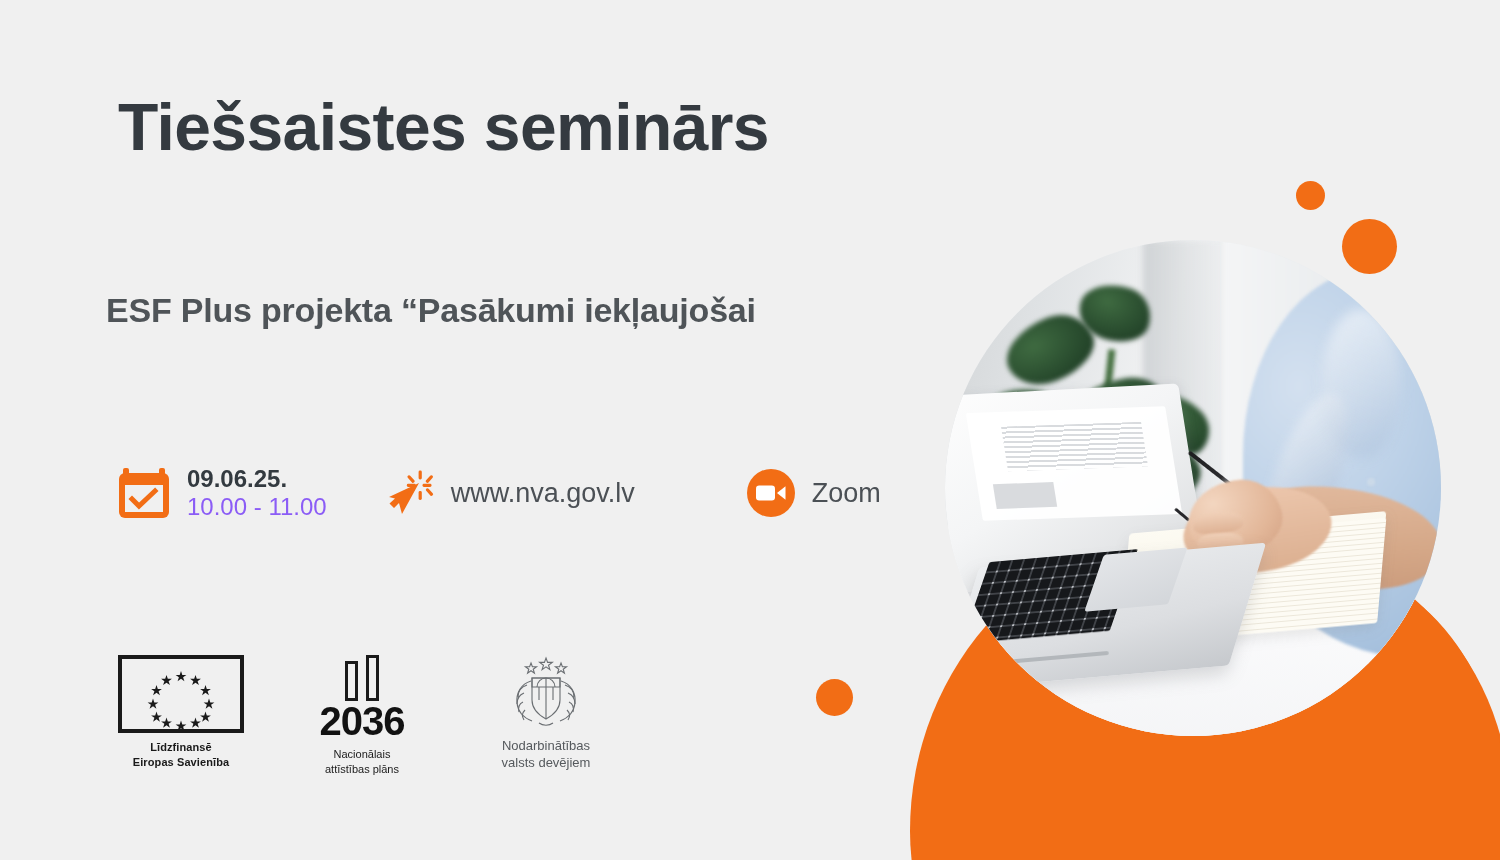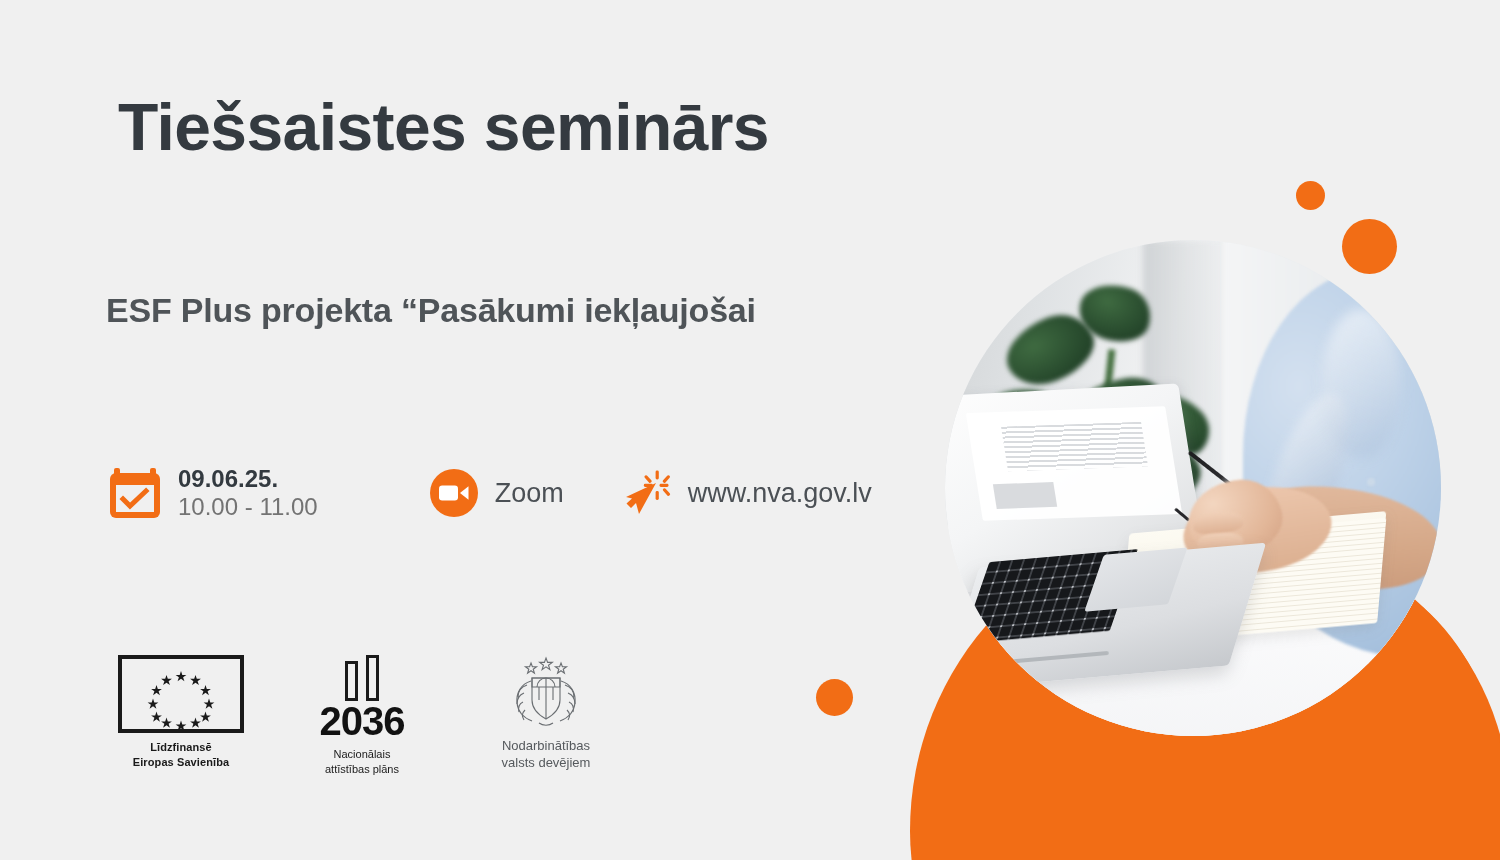--- a/index.html
+++ b/index.html
@@ -261,27 +261,27 @@
     font-size:66px; font-weight:bold; line-height:1.07;
     color:#343a40; letter-spacing:-.6px;
   }
   .subtitle {
     position:absolute; left:106px; top:288px; width:790px;
     font-size:34px; font-weight:bold; line-height:1.33;
     color:#4f5458; letter-spacing:-.2px;
   }
 
   
-  .meta { position:absolute; left:108px; top:465px; display:flex; align-items:center; }
+  .meta { position:absolute; left:117px; top:465px; display:flex; align-items:center; }
   .meta-item { display:flex; align-items:center; }
 
   .cal-wrap { width:54px; height:54px; position:relative; }
   .datetime { margin-left:16px; line-height:1.18; }
   .date { font-size:24px; font-weight:bold; color:#333a40; }
-  .time { font-size:24px; font-weight:normal; color:#737373;text-align:center; }
+  .time { font-size:24px; font-weight:normal; color:#8b5cf6;text-align:center; }
 
   .zoom-item { margin-left:112px; }
   .zoom-circle {
     width:48px; height:48px; border-radius:50%;
     background:var(--accent,#F26D15);
     display:flex; align-items:center; justify-content:center;
   }
   .zoom-label { margin-left:17px; font-size:27px; color:#4b5055; }
 
   .link-item { margin-left:58px; }
@@ -398,49 +398,49 @@
             <rect x="42" y="2" width="6" height="10" rx="2" fill="#F26D15"></rect>
             <rect x="2" y="7" width="50" height="45" rx="6" fill="#F26D15"></rect>
             <rect x="8" y="19" width="38" height="27" fill="#F0F0F0"></rect>
             <path d="M15 33 l7 7 l16 -15" fill="none" stroke="#F26D15" stroke-width="5" stroke-linecap="square" stroke-linejoin="miter"></path>
           </svg>
         </span>
         <span class="datetime">
           <span class="date">09.06.25.</span><br>
           <span class="time">10.00 - 11.00</span>
         </span>
-      </div>
-
-      <div class="meta-item zoom-item">
-        <span class="zoom-circle">
-          <svg width="30" height="18" viewBox="0 0 30 18">
-            <rect x="0" y="1.5" width="19" height="15" rx="3.2" fill="#ffffff"></rect>
-            <path d="M21 9 L29.5 2.2 V15.8 Z" fill="#ffffff"></path>
-          </svg>
-        </span>
-        <span class="zoom-label">Zoom</span>
       </div>
 
       <div class="meta-item link-item">
         <span class="cursor-wrap">
           <svg width="52" height="52" viewBox="0 0 52 52">
             <g fill="#F26D15">
               <path d="M4 30 L34 16 L17 47 L14 36 L9 41 L4.5 36.5 L10 31.5 Z"></path>
               <rect x="33.6" y="3.5" width="3.2" height="9" rx="1.4"></rect>
               <rect x="33.6" y="24" width="3.2" height="9" rx="1.4"></rect>
               <rect x="44.5" y="16.8" width="9" height="3.2" rx="1.4" transform="translate(-7 0)"></rect>
               <rect x="21.8" y="16.8" width="9" height="3.2" rx="1.4"></rect>
               <rect x="24.4" y="7.6" width="3.2" height="9" rx="1.4" transform="rotate(-42 26 12)"></rect>
               <rect x="42.8" y="7.6" width="3.2" height="9" rx="1.4" transform="rotate(42 44.4 12)"></rect>
               <rect x="24.4" y="20.6" width="3.2" height="9" rx="1.4" transform="rotate(42 26 25)"></rect>
               <rect x="42.8" y="20.6" width="3.2" height="9" rx="1.4" transform="rotate(-42 44.4 25)"></rect>
             </g>
           </svg>
         </span>
         <span class="link-label">www.nva.gov.lv</span>
+      </div>
+
+      <div class="meta-item zoom-item">
+        <span class="zoom-circle">
+          <svg width="30" height="18" viewBox="0 0 30 18">
+            <rect x="0" y="1.5" width="19" height="15" rx="3.2" fill="#ffffff"></rect>
+            <path d="M21 9 L29.5 2.2 V15.8 Z" fill="#ffffff"></path>
+          </svg>
+        </span>
+        <span class="zoom-label">Zoom</span>
       </div>
     </div>
 
     <div class="logos">
 
       <div class="logo">
         <div class="eu-flag">
           <svg width="118" height="70" viewBox="0 0 118 70">
             <g fill="#1a1a1a">
               <polygon points="59,12 60.3,15.9 64.4,15.9 61.1,18.3 62.4,22.2 59,19.8 55.6,22.2 56.9,18.3 53.6,15.9 57.7,15.9"></polygon>

